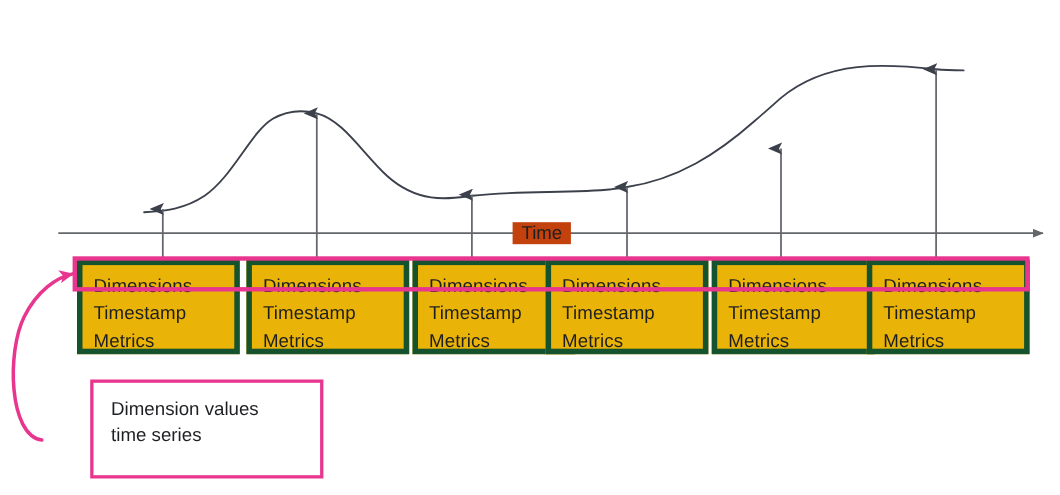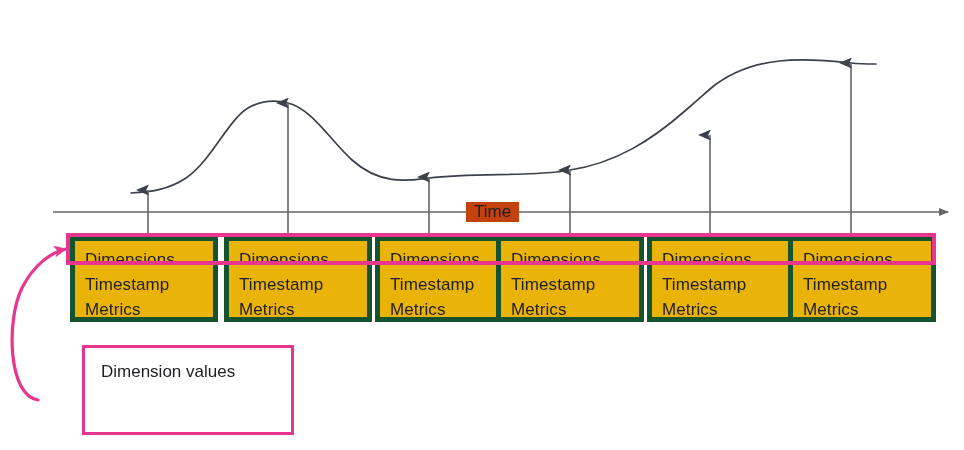--- a/index.html
+++ b/index.html
@@ -158,15 +158,16 @@
   <div class="highlight-rect" style="left:66px; top:233px; width:870px; height:32px;"></div>
 
   <svg class="layer">
     <path d="M 38,400
              C 8,396 6,320 22,288
              C 34,264 52,252 66,249" fill="none" stroke="#e8368f" stroke-width="3.2" stroke-linecap="round" marker-end="url(#pink-arrow)"></path>
   </svg>
 
   <div class="callout-box" style="left:38px; top:345px; width:212px; height:90px;margin-left:44px;">
     <div class="callout-line">Dimension values</div>
+    <div class="callout-line">time series</div>
   </div>
 
 </div>
 
 </body></html>

